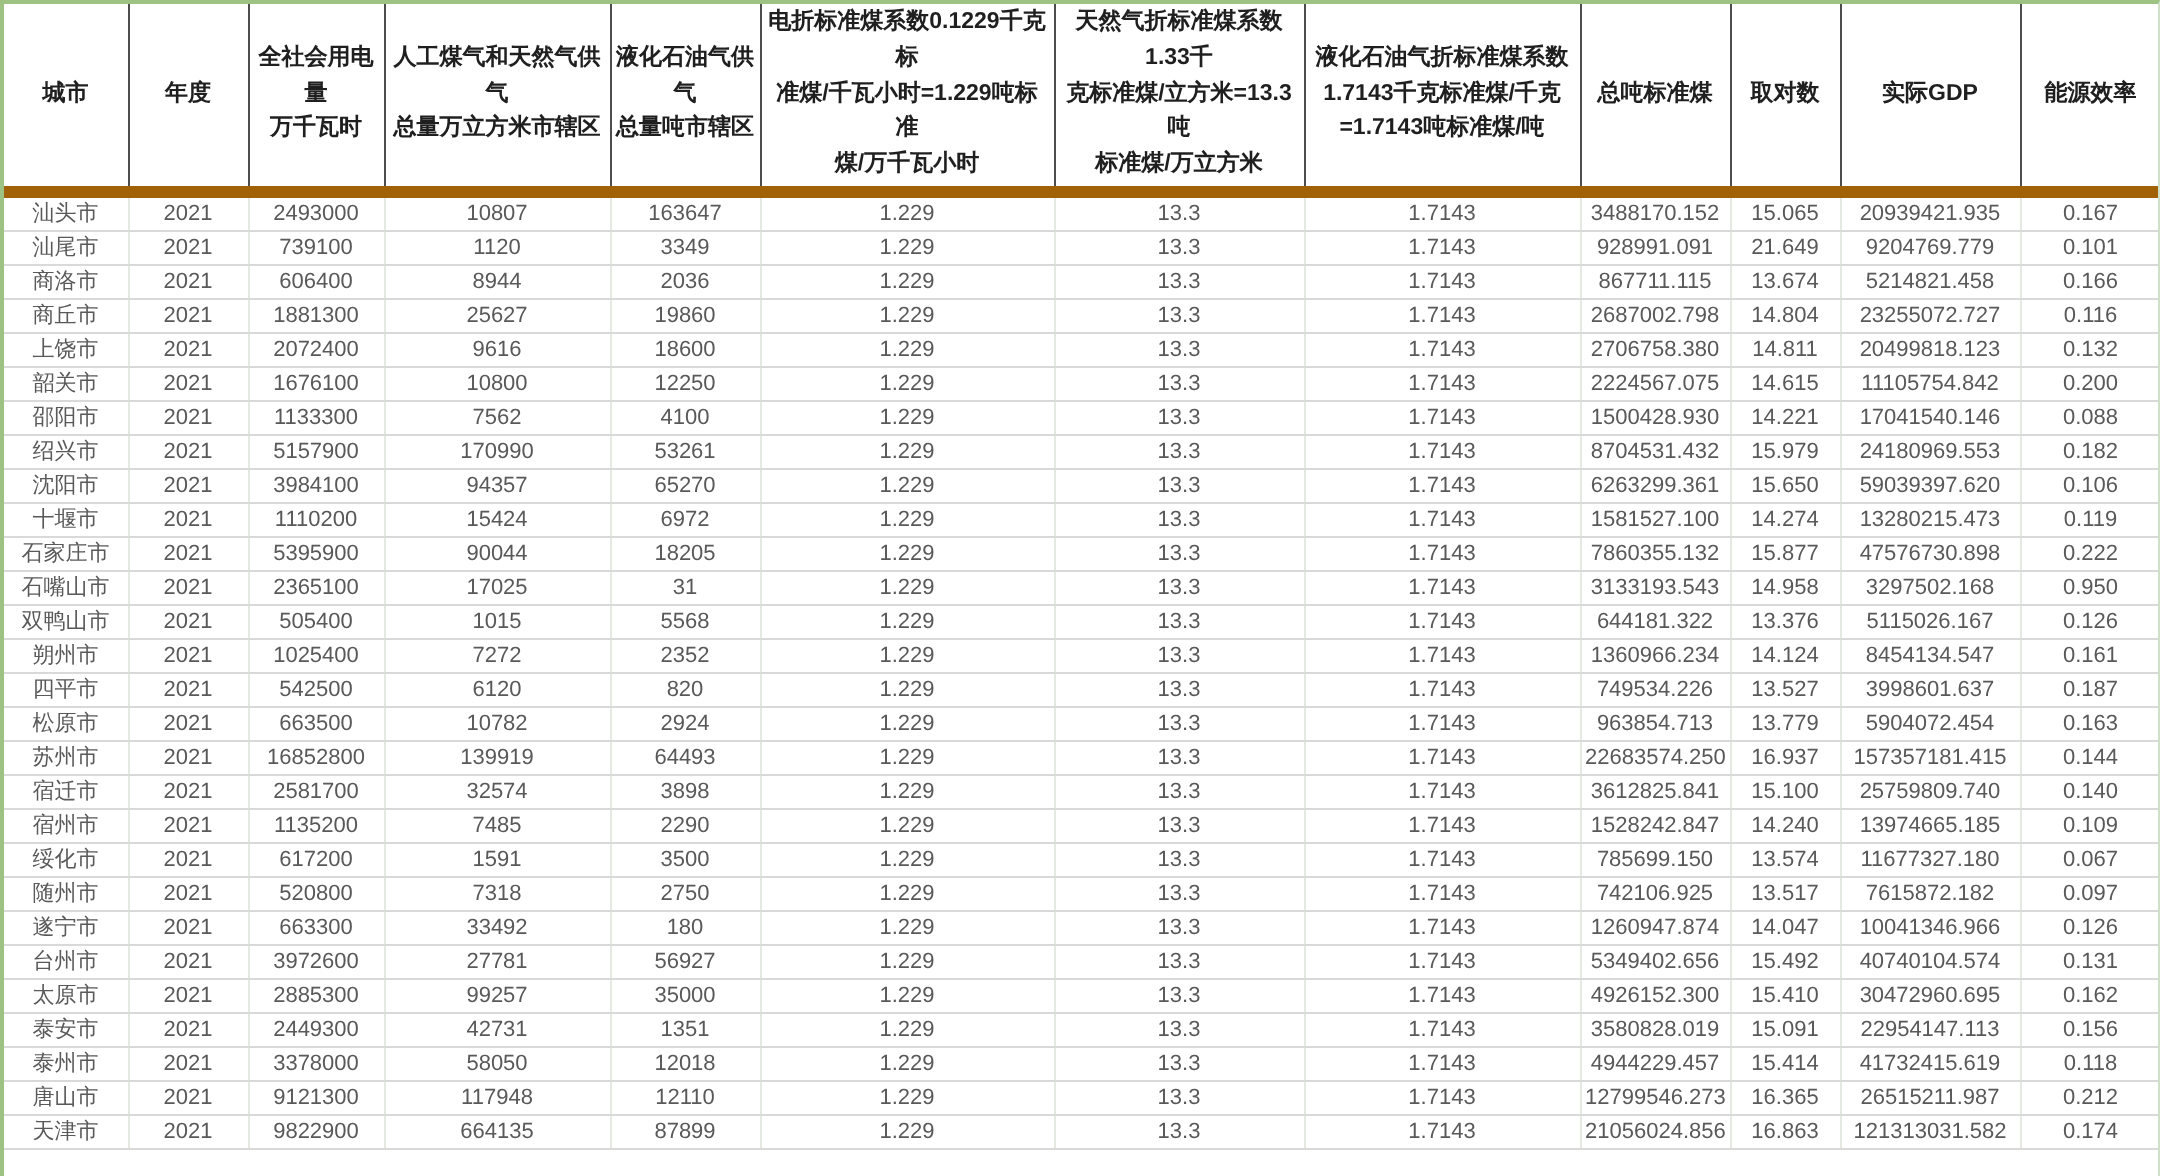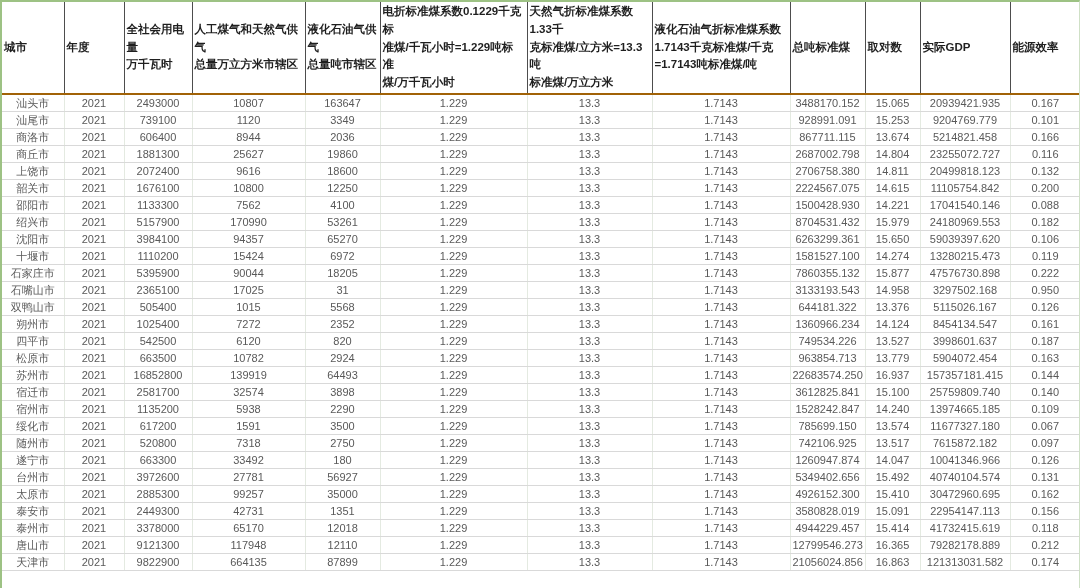--- a/index.html
+++ b/index.html
@@ -19,25 +19,25 @@
     border-collapse:collapse;
     table-layout:fixed;
   }
   table.grid thead th{
     height:55px;
     background:#ffffff;
     color:#1f1f1f;
     font-weight:bold;
     font-size:11.5px;
     line-height:1.55;
-    text-align:left;
+    text-align:center;
     vertical-align:middle;
     white-space:pre-line;
     border-right:1px solid #4d4d4d;
-    border-bottom:2px solid #a16207;
+    border-bottom:6px solid #a16207;
     padding:1px 2px;
     overflow:hidden;
   }
   table.grid thead th:last-child{border-right:none;}
   table.grid tbody td{
     height:16px;
     color:#595959;
     font-size:11px;
     line-height:16px;
     text-align:center;
@@ -112,21 +112,21 @@
         <tr>
           <td>汕尾市</td>
           <td>2021</td>
           <td>739100</td>
           <td>1120</td>
           <td>3349</td>
           <td>1.229</td>
           <td>13.3</td>
           <td>1.7143</td>
           <td>928991.091</td>
-          <td>15.253</td>
+          <td>21.649</td>
           <td>9204769.779</td>
           <td>0.101</td>
         </tr>
         <tr>
           <td>商洛市</td>
           <td>2021</td>
           <td>606400</td>
           <td>8944</td>
           <td>2036</td>
           <td>1.229</td>
@@ -344,21 +344,21 @@
           <td>1.7143</td>
           <td>3612825.841</td>
           <td>15.100</td>
           <td>25759809.740</td>
           <td>0.140</td>
         </tr>
         <tr>
           <td>宿州市</td>
           <td>2021</td>
           <td>1135200</td>
-          <td>5938</td>
+          <td>7485</td>
           <td>2290</td>
           <td>1.229</td>
           <td>13.3</td>
           <td>1.7143</td>
           <td>1528242.847</td>
           <td>14.240</td>
           <td>13974665.185</td>
           <td>0.109</td>
         </tr>
         <tr>
@@ -442,42 +442,42 @@
           <td>1.7143</td>
           <td>3580828.019</td>
           <td>15.091</td>
           <td>22954147.113</td>
           <td>0.156</td>
         </tr>
         <tr>
           <td>泰州市</td>
           <td>2021</td>
           <td>3378000</td>
-          <td>65170</td>
+          <td>58050</td>
           <td>12018</td>
           <td>1.229</td>
           <td>13.3</td>
           <td>1.7143</td>
           <td>4944229.457</td>
           <td>15.414</td>
           <td>41732415.619</td>
           <td>0.118</td>
         </tr>
         <tr>
           <td>唐山市</td>
           <td>2021</td>
           <td>9121300</td>
           <td>117948</td>
           <td>12110</td>
           <td>1.229</td>
           <td>13.3</td>
           <td>1.7143</td>
           <td>12799546.273</td>
           <td>16.365</td>
-          <td>79282178.889</td>
+          <td>26515211.987</td>
           <td>0.212</td>
         </tr>
         <tr>
           <td>天津市</td>
           <td>2021</td>
           <td>9822900</td>
           <td>664135</td>
           <td>87899</td>
           <td>1.229</td>
           <td>13.3</td>

